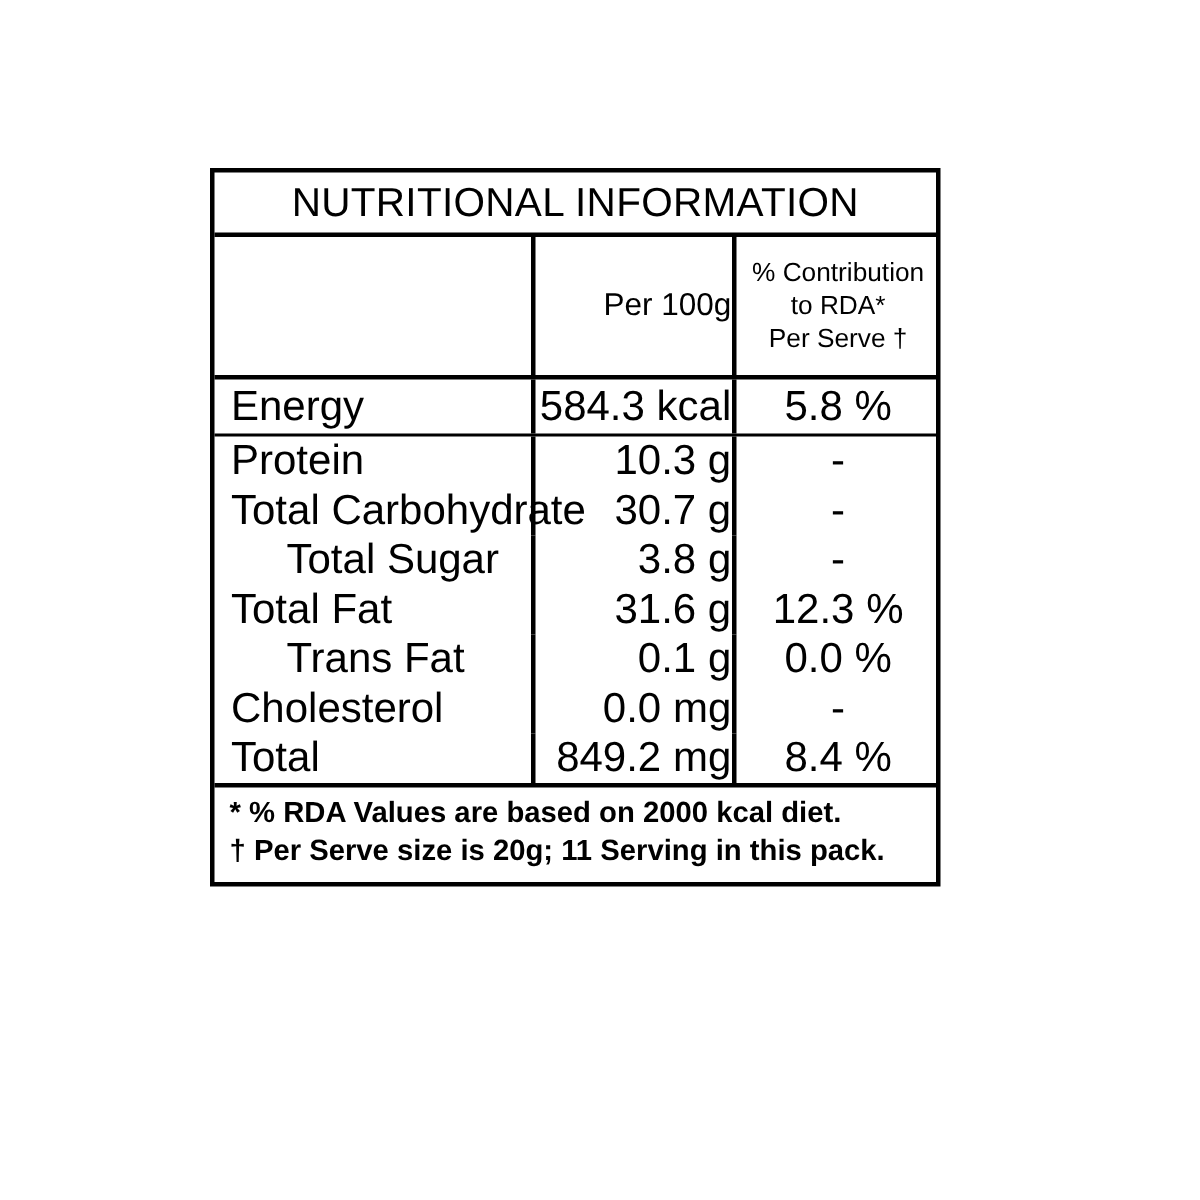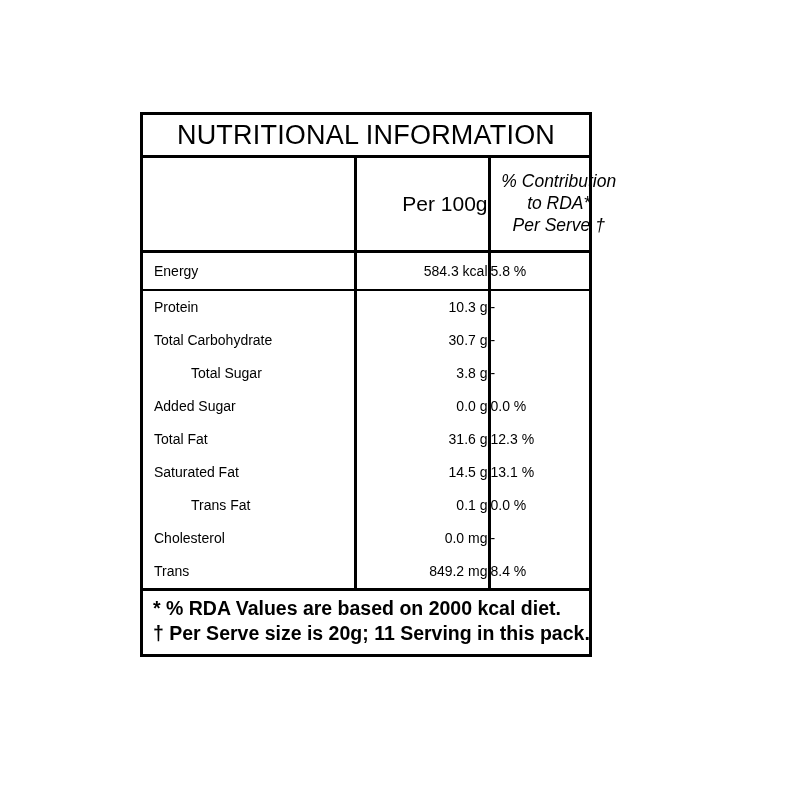--- a/index.html
+++ b/index.html
@@ -19,21 +19,21 @@
     position: relative;
     width: 800px;
     height: 800px;
     background: #ffffff;
   }
 
   .panel {
     position: absolute;
     left: 140px;
     top: 112px;
-    width: 452px;
+    width: 487px;
     border: 3px solid #000000;
     background: #ffffff;
     box-sizing: border-box;
   }
 
   
   .title-block {
     padding: 6px 0 4px 0;
     text-align: center;
   }
@@ -84,40 +84,40 @@
   .hdr-cell {
     height: 92px;
     text-align: center;
     font-size: 20px;
     line-height: 1.15;
     padding: 0 4px;
     box-sizing: border-box;
   }
   .hdr-cell.per { font-size: 21px; text-align: right; }
   .hdr-rda-line { display: block; }
-  .hdr-small { font-size: 17.5px; line-height: 1.25; font-style: italic; }
+  .hdr-small { font-size: 17.5px; line-height: 1.25; }
 
   
   .row td {
     height: 33px;
-    font-size: 14px;
+    font-size: 28px;
     box-sizing: border-box;
   }
   .row .nm {
     text-align: left;
     padding-left: 11px;
     white-space: nowrap;
   }
   .row .nm.indent { padding-left: 48px; }
   .row .val {
     text-align: right;
     white-space: nowrap;
   }
   .row .rda {
-    text-align: left;
+    text-align: center;
     white-space: nowrap;
     margin-left: 13px;
   }
 
   .row.energy td { height: 36px; }
 
   
   .footnotes {
     padding: 5px 0 8px 10px;
     font-size: 19.5px;
@@ -192,46 +192,36 @@
           <td class="nm">Total Carbohydrate</td>
           <td class="val vsep-l">30.7 g</td>
           <td class="rda vsep-l">-</td>
         </tr>
         <tr class="row">
           <td class="nm indent">Total Sugar</td>
           <td class="val vsep-l">3.8 g</td>
           <td class="rda vsep-l">-</td>
         </tr>
         <tr class="row">
-          <td class="nm">Added Sugar</td>
-          <td class="val vsep-l">0.0 g</td>
-          <td class="rda vsep-l">0.0 %</td>
-        </tr>
-        <tr class="row">
           <td class="nm">Total Fat</td>
           <td class="val vsep-l">31.6 g</td>
           <td class="rda vsep-l">12.3 %</td>
         </tr>
         <tr class="row">
-          <td class="nm">Saturated Fat</td>
-          <td class="val vsep-l">14.5 g</td>
-          <td class="rda vsep-l">13.1 %</td>
-        </tr>
-        <tr class="row">
           <td class="nm indent">Trans Fat</td>
           <td class="val vsep-l">0.1 g</td>
           <td class="rda vsep-l">0.0 %</td>
         </tr>
         <tr class="row">
           <td class="nm">Cholesterol</td>
           <td class="val vsep-l">0.0 mg</td>
           <td class="rda vsep-l">-</td>
         </tr>
         <tr class="row">
-          <td class="nm">Trans</td>
+          <td class="nm">Total</td>
           <td class="val vsep-l">849.2 mg</td>
           <td class="rda vsep-l">8.4 %</td>
         </tr>
       </tbody>
     </table>
 
     <div class="rule"></div>
 
     <div class="footnotes">
       <div>* % RDA Values are based on 2000 kcal diet.</div>

